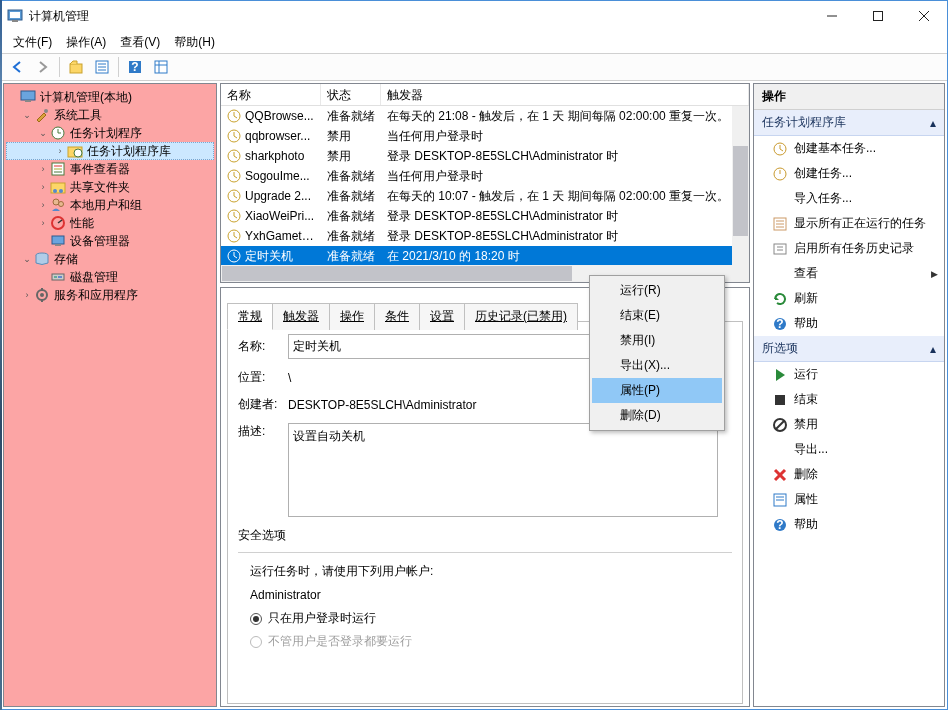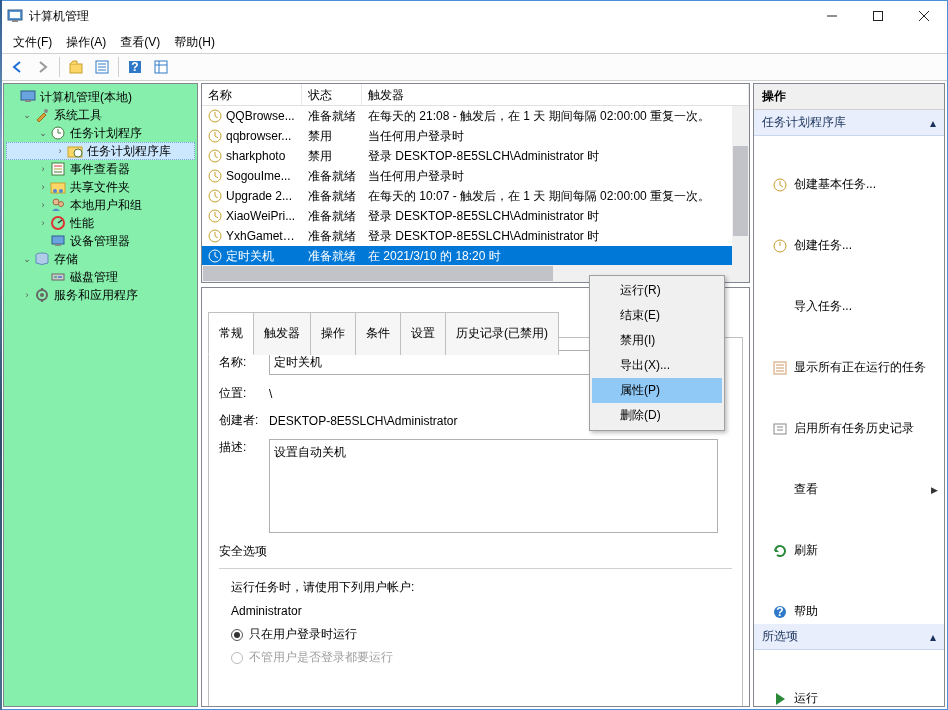--- a/index.html
+++ b/index.html
@@ -15,21 +15,21 @@
 .menubar { height: 22px; display: flex; align-items: center; padding: 0 6px; gap: 2px; }
 .menubar .menuitem { padding: 2px 6px; cursor: default; }
 
 
 .toolbar { height: 28px; border-top: 1px solid #d0d0d0; border-bottom: 1px solid #d0d0d0; display: flex; align-items: center; padding: 0 4px; gap: 2px; background: #fcfcfc; }
 .toolbar .tbtn { width: 24px; height: 24px; display: flex; align-items: center; justify-content: center; border: 1px solid transparent; }
 .toolbar .sep { width: 1px; height: 20px; background: #d0d0d0; margin: 0 2px; }
 
 
 .main { flex: 1; display: flex; overflow: hidden; padding: 2px; }
-.tree-pane { width: 195px; border: 1px solid #828790; padding: 4px 2px; overflow: auto; background: #86efac; }
+.tree-pane { width: 214px; border: 1px solid #828790; padding: 4px 2px; overflow: auto; background: #fca5a5; }
 .tree-item { display: flex; align-items: center; height: 18px; padding: 1px 2px; cursor: default; white-space: nowrap; }
 .tree-item.selected { background: #cce8ff; border: 1px dotted #7aa7d0; }
 .tree-item .twisty { width: 14px; text-align: center; color: #555; font-size: 9px; }
 .tree-item .ticon { width: 16px; height: 16px; margin-right: 4px; flex-shrink: 0; }
 .tree-ind-1 { padding-left: 0; }
 .tree-ind-2 { padding-left: 14px; }
 .tree-ind-3 { padding-left: 30px; }
 .tree-ind-4 { padding-left: 46px; }
 
 .center-pane { flex: 1; display: flex; flex-direction: column; margin: 0 3px; overflow: hidden; }
@@ -44,21 +44,21 @@
 .list-row .cell { padding: 0 6px; overflow: hidden; text-overflow: ellipsis; }
 .list-row.selected { background: #0078d7; color: #fff; }
 .clock-icon { width: 14px; height: 14px; margin-right: 4px; flex-shrink: 0; display: inline-block; vertical-align: middle; }
 .vscroll { position: absolute; right: 0; top: 22px; bottom: 17px; width: 17px; background: #f0f0f0; }
 .vscroll .thumb { position: absolute; left: 1px; right: 1px; top: 40px; height: 90px; background: #c2c3c9; }
 .hscroll { height: 17px; background: #f0f0f0; display: flex; }
 .hscroll .thumb { width: 350px; height: 15px; margin: 1px; background: #c2c3c9; }
 
 .detail-box { flex: 1; border: 1px solid #828790; margin-top: 4px; background: #fff; padding: 6px; overflow: hidden; position: relative; }
 .tabs { display: flex; border-bottom: 1px solid #c0c0c0; }
-.tab { padding: 12px 10px; border: 1px solid #c0c0c0; border-bottom: none; margin-right: -1px; background: #fff; cursor: default; position: relative; top: 18px; }
+.tab { padding: 4px 10px; border: 1px solid #c0c0c0; border-bottom: none; margin-right: -1px; background: #fff; cursor: default; position: relative; top: 9px; text-decoration: underline; }
 .tab.active { background: #fff; z-index: 2; border-bottom: 1px solid #fff; }
 .tab:not(.active) { background: #f6f6f6; }
 .detail-content { border: 1px solid #c0c0c0; border-top: none; padding: 12px 10px; height: calc(100% - 24px); overflow: hidden; }
 .form-row { display: flex; align-items: center; margin-bottom: 10px; }
 .form-row .lbl { width: 50px; }
 .form-row .val-input { flex: 1; border: 1px solid #b0b0b0; padding: 3px 4px; background: #fff; margin-right: 14px; }
 .desc-box { flex: 1; border: 1px solid #b0b0b0; padding: 4px; height: 94px; margin-right: 14px; }
 .group-label { margin: 10px 0 8px 0; }
 .group-indent { margin-left: 12px; }
 .sep-line { border: none; border-top: 1px solid #d0d0d0; margin: 4px 0 10px 0; }
@@ -69,21 +69,21 @@
 
 .context-menu { position: absolute; left: 545px; top: 275px; width: 136px; background: #f0f0f0; border: 1px solid #a0a0a0; box-shadow: 2px 2px 4px rgba(0,0,0,0.25); z-index: 100; padding: 2px; margin-left: 44px; }
 .context-menu .cm-item { padding: 4px 24px 4px 28px; cursor: default; }
 .context-menu .cm-item.hl { background: #90c8f6; }
 
 
 .actions-pane { width: 192px; border: 1px solid #828790; background: #fff; display: flex; flex-direction: column; }
 .actions-title { background: #f0f0f0; padding: 4px 8px; font-weight: bold; border-bottom: 1px solid #d0d0d0; }
 .actions-scroll { flex: 1; overflow: auto; }
 .actions-section { background: #e8eefb; padding: 4px 8px; border-bottom: 1px solid #c7d5f0; display: flex; justify-content: space-between; align-items: center; color: #18315b; }
-.act-item { display: flex; align-items: center; padding: 4px 6px 4px 18px; cursor: default; margin-top: 36px; }
+.act-item { display: flex; align-items: center; padding: 4px 6px 4px 18px; cursor: default; }
 .act-item .aicon { width: 16px; height: 16px; margin-right: 6px; flex-shrink: 0; }
 .act-item .arrow { margin-left: auto; font-size: 9px; color: #333; }
 
 svg { display: block; }
 
 
 .left-sliver { position: fixed; left: 0; top: 0; width: 2px; height: 710px; background: linear-gradient(#2d5a8e, #7aa0c4 20%, #507897 40%, #2d4a68 60%, #4a7090); z-index: 0; pointer-events: none; }
 </style>
 </head>
 <body>
@@ -491,32 +491,32 @@
             <line x1="4" y1="12" x2="12" y2="4" stroke="#333" stroke-width="2"></line>
           </svg>
           <span>禁用</span>
         </div>
       <div class="act-item">
           <span class="aicon"></span>
           <span>导出...</span>
         </div>
       <div class="act-item">
           <svg class="aicon" viewBox="0 0 16 16">
+            <line x1="3" y1="3" x2="13" y2="13" stroke="#d33" stroke-width="3"></line>
+            <line x1="13" y1="3" x2="3" y2="13" stroke="#d33" stroke-width="3"></line>
+          </svg>
+          <span>删除</span>
+        </div>
+      <div class="act-item">
+          <svg class="aicon" viewBox="0 0 16 16">
             <rect x="2" y="2" width="12" height="12" fill="#fff" stroke="#2f7ac8"></rect>
             <line x1="4" y1="5" x2="12" y2="5" stroke="#2f7ac8"></line>
             <line x1="4" y1="8" x2="12" y2="8" stroke="#2f7ac8"></line>
           </svg>
           <span>属性</span>
-        </div>
-      <div class="act-item">
-          <svg class="aicon" viewBox="0 0 16 16">
-            <line x1="3" y1="3" x2="13" y2="13" stroke="#d33" stroke-width="3"></line>
-            <line x1="13" y1="3" x2="3" y2="13" stroke="#d33" stroke-width="3"></line>
-          </svg>
-          <span>删除</span>
         </div>
       <div class="act-item">
           <svg class="aicon" viewBox="0 0 16 16">
             <circle cx="8" cy="8" r="6" fill="#2f7ac8"></circle>
             <text x="8" y="12" font-size="10" fill="#fff" text-anchor="middle" font-weight="bold">?</text>
           </svg>
           <span>帮助</span>
         </div>
     </div>
   </div>

